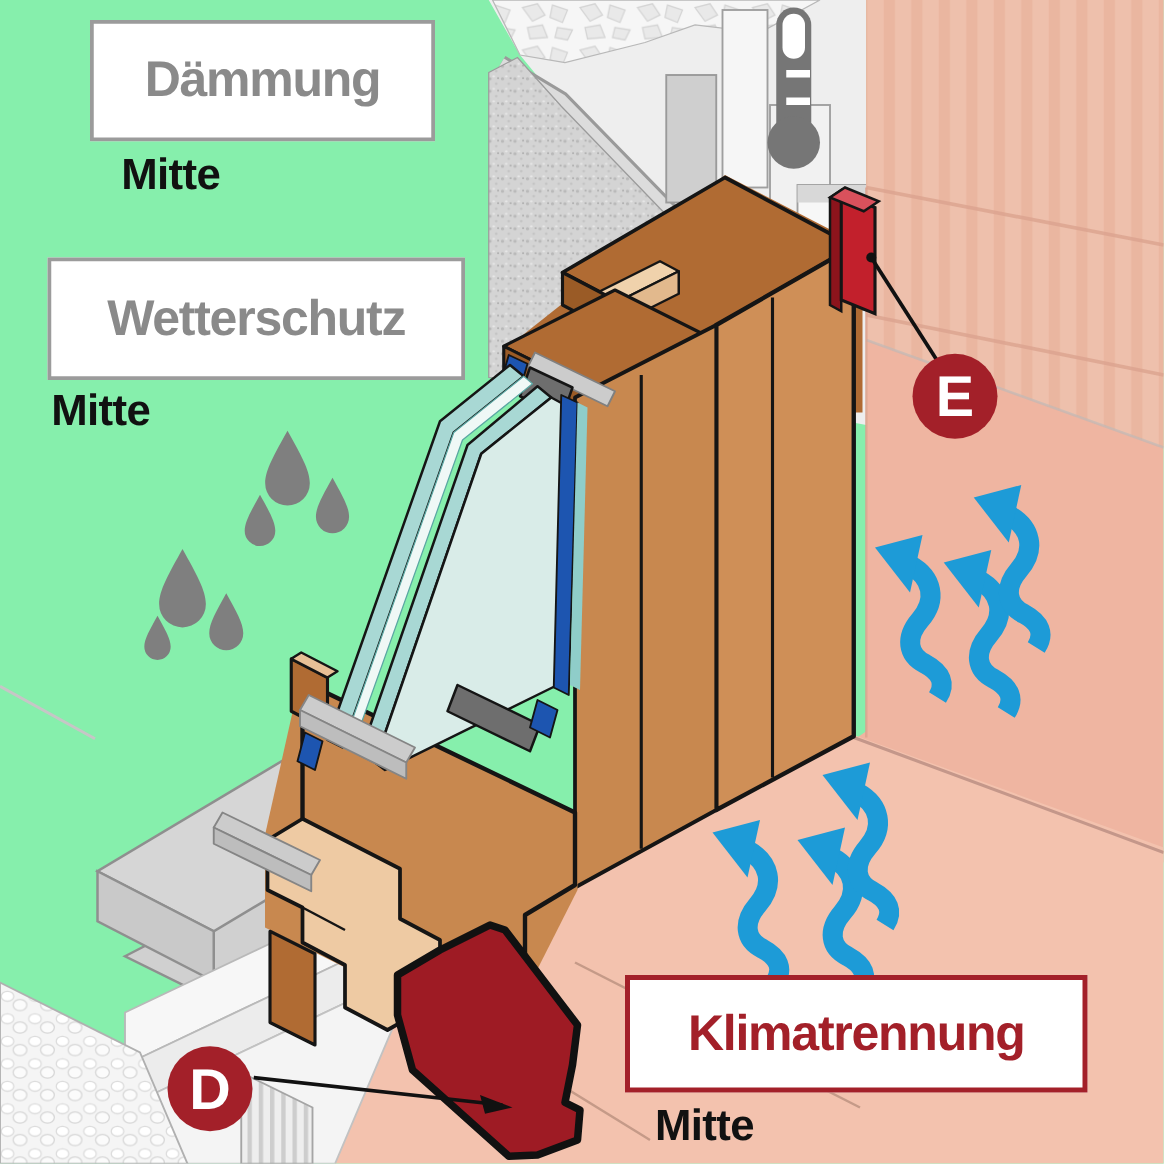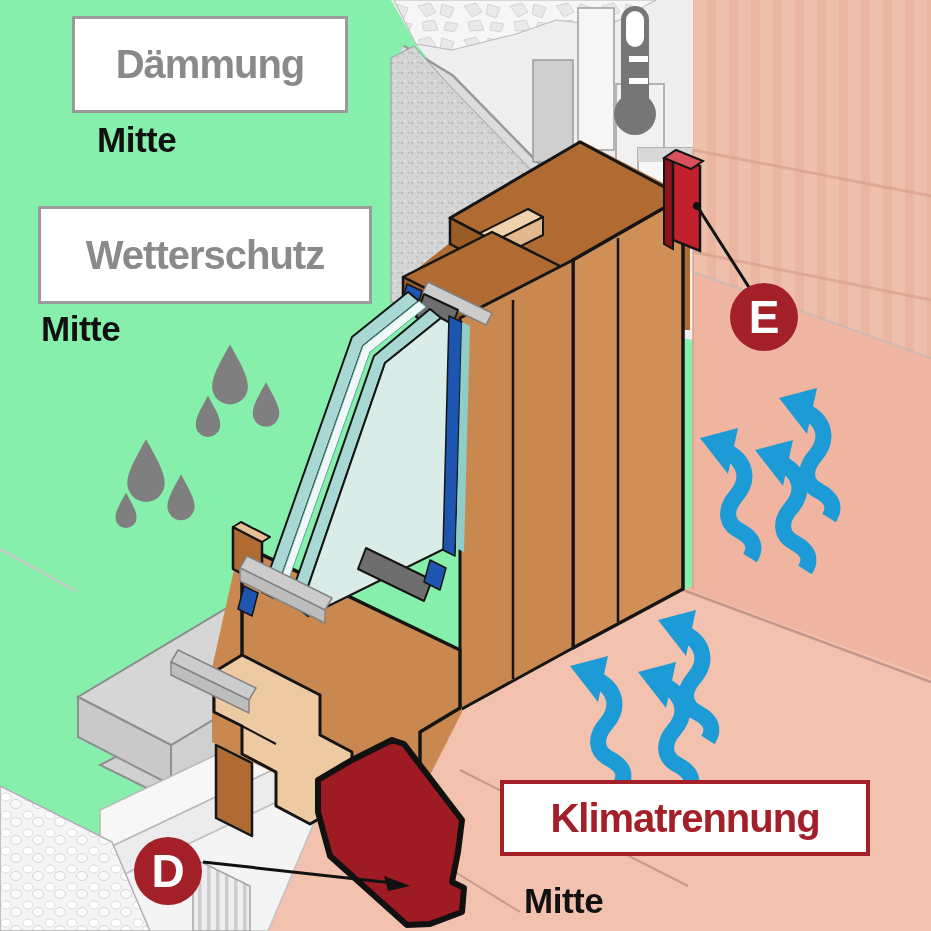--- a/index.html
+++ b/index.html
@@ -181,21 +181,21 @@
 <div class="diagram-box box-gray" style="left:72px;top:16px;width:276px;height:97px;">
   <span>Dämmung</span>
 </div>
 <div class="zone-label" style="left:97px;top:120px;">Mitte</div>
 
 <div class="diagram-box box-gray" style="left:18px;top:206px;width:334px;height:98px;margin-left:20px;">
   <span>Wetterschutz</span>
 </div>
 <div class="zone-label" style="left:41px;top:309px;">Mitte</div>
 
-<div class="diagram-box box-red" style="left:500px;top:780px;width:370px;height:76px;">
+<div class="diagram-box box-red" style="left:500px;top:780px;width:370px;height:94px;">
   <span>Klimatrennung</span>
 </div>
 <div class="zone-label" style="left:524px;top:881px;">Mitte</div>
 
 <div class="marker" style="left:134px;top:837px;">
   <span>D</span>
 </div>
 <div class="marker" style="left:730px;top:283px;">
   <span>E</span>
 </div>

